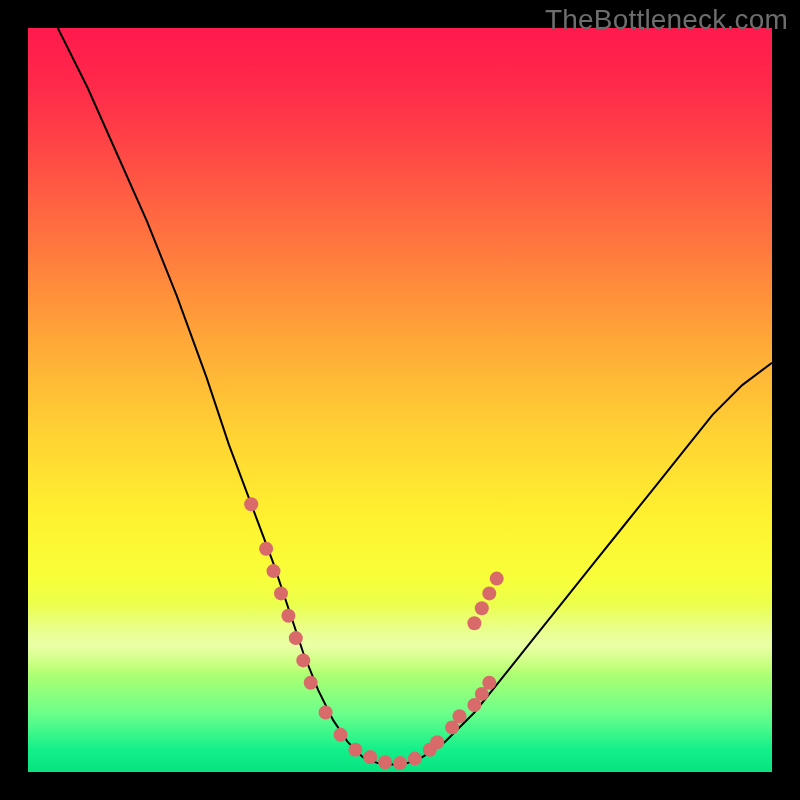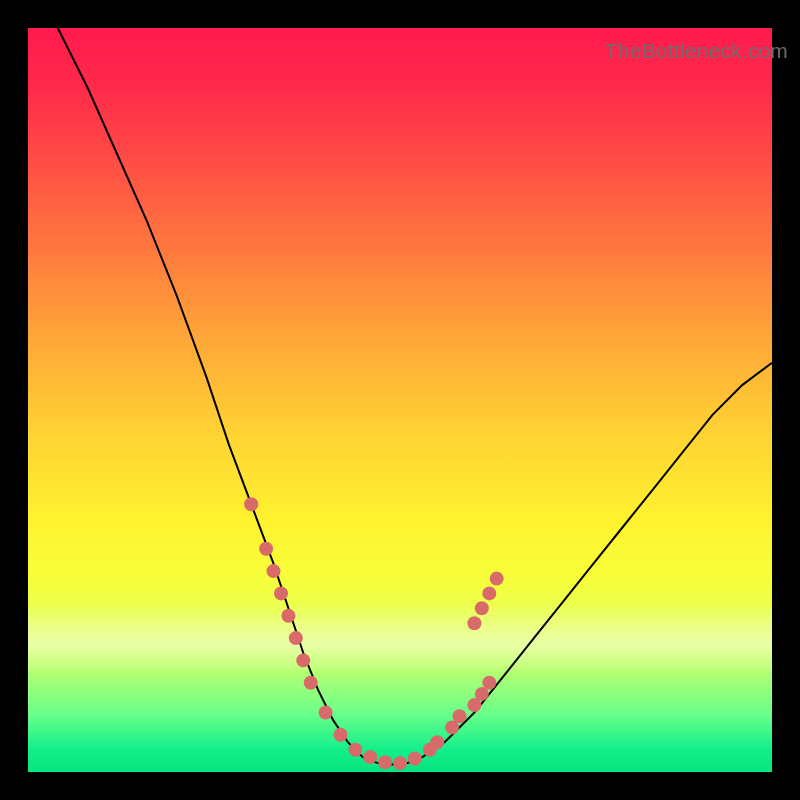--- a/index.html
+++ b/index.html
@@ -45,25 +45,24 @@
     left: 0;
     top: 0;
     width: 744px;
     height: 744px;
   }
   .watermark {
     position: absolute;
     top: 4px;
     right: 12px;
     color: #6d6d6d;
-    font-size: 21px;
+    font-size: 28px;
     font-weight: 500;
     letter-spacing: 0.2px;
     user-select: none;
-    margin-top: 35px;
   }
   .curve {
     fill: none;
     stroke: #000;
     stroke-width: 2;
   }
   .dot {
     fill: #d86a6a;
     stroke: none;
   }

